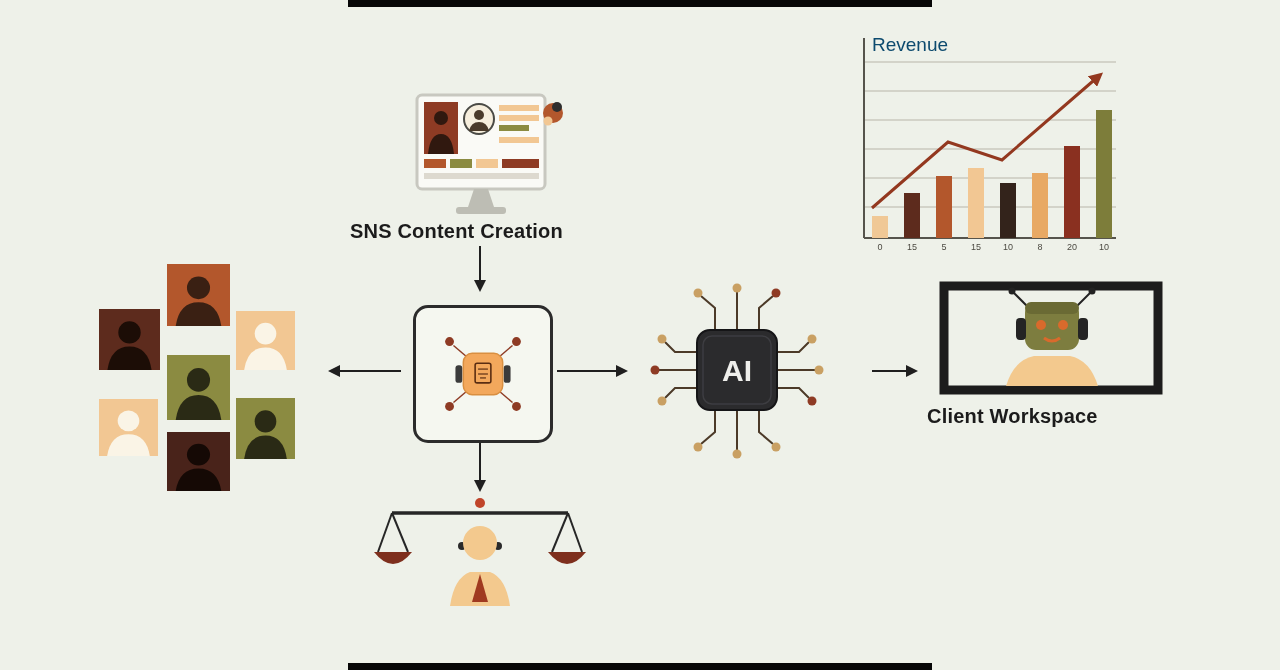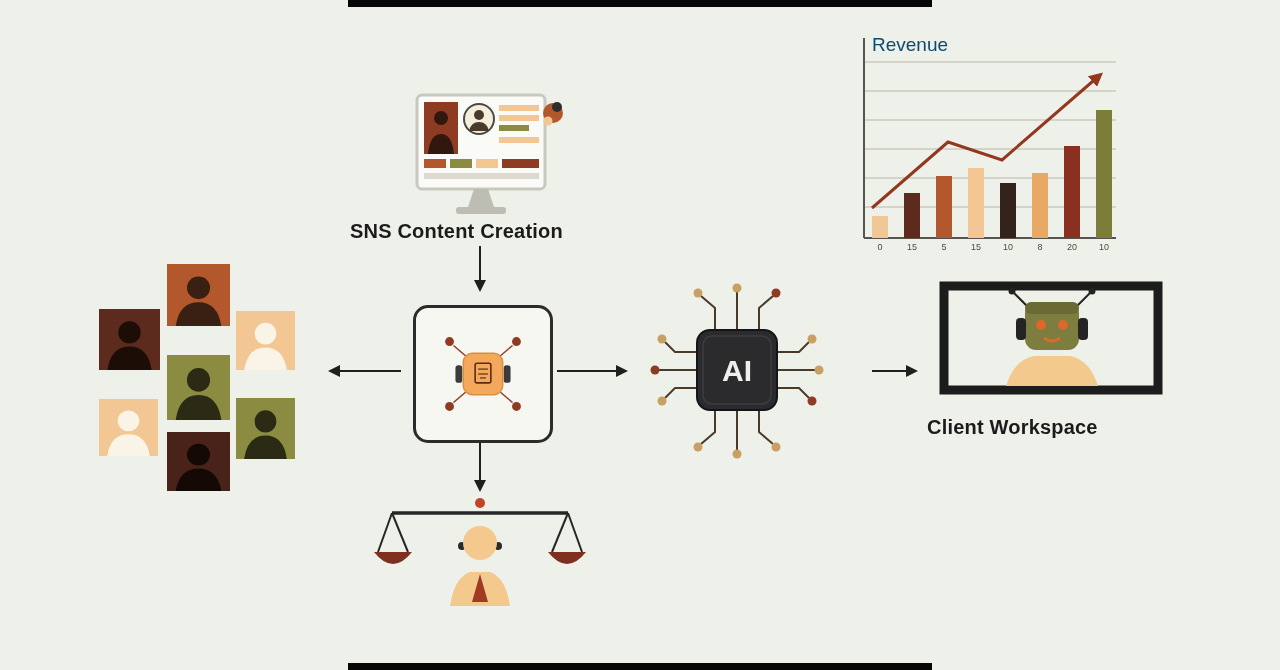--- a/index.html
+++ b/index.html
@@ -165,21 +165,21 @@
     <circle cx="164" cy="13" r="3.5" fill="#222222"></circle>
     <path d="M78,108 Q86,82 106,78 L142,78 Q162,82 170,108 Z" fill="#f3c98e"></path>
     <rect x="97" y="24" width="54" height="48" rx="11" fill="#7d7d3f"></rect>
     <rect x="97" y="24" width="54" height="12" rx="6" fill="#6a6a34"></rect>
     <rect x="88" y="40" width="10" height="22" rx="4" fill="#242424"></rect>
     <rect x="150" y="40" width="10" height="22" rx="4" fill="#242424"></rect>
     <circle cx="113" cy="47" r="5" fill="#d96a2c"></circle>
     <circle cx="135" cy="47" r="5" fill="#d96a2c"></circle>
     <path d="M116,60 Q124,66 132,60" stroke="#d96a2c" stroke-width="3" fill="none"></path>
   </svg>
-  <div class="node-label" style="left:927px;top:416px;width:240px">Client Workspace</div>
+  <div class="node-label" style="left:927px;top:405px;width:240px">Client Workspace</div>
 
   <svg class="abs" style="left:370px;top:496px" width="220" height="112" viewBox="0 0 220 112">
     <circle cx="110" cy="7" r="5" fill="#c0452a"></circle>
     <line x1="22" y1="17" x2="198" y2="17" stroke="#262626" stroke-width="3.5"></line>
     <line x1="22" y1="17" x2="8" y2="56" stroke="#262626" stroke-width="2"></line>
     <line x1="22" y1="17" x2="38" y2="56" stroke="#262626" stroke-width="2"></line>
     <path d="M4,56 Q23,80 42,56 Z" fill="#7e2f1d"></path>
     <line x1="198" y1="17" x2="182" y2="56" stroke="#262626" stroke-width="2"></line>
     <line x1="198" y1="17" x2="212" y2="56" stroke="#262626" stroke-width="2"></line>
     <path d="M178,56 Q197,80 216,56 Z" fill="#7e2f1d"></path>

